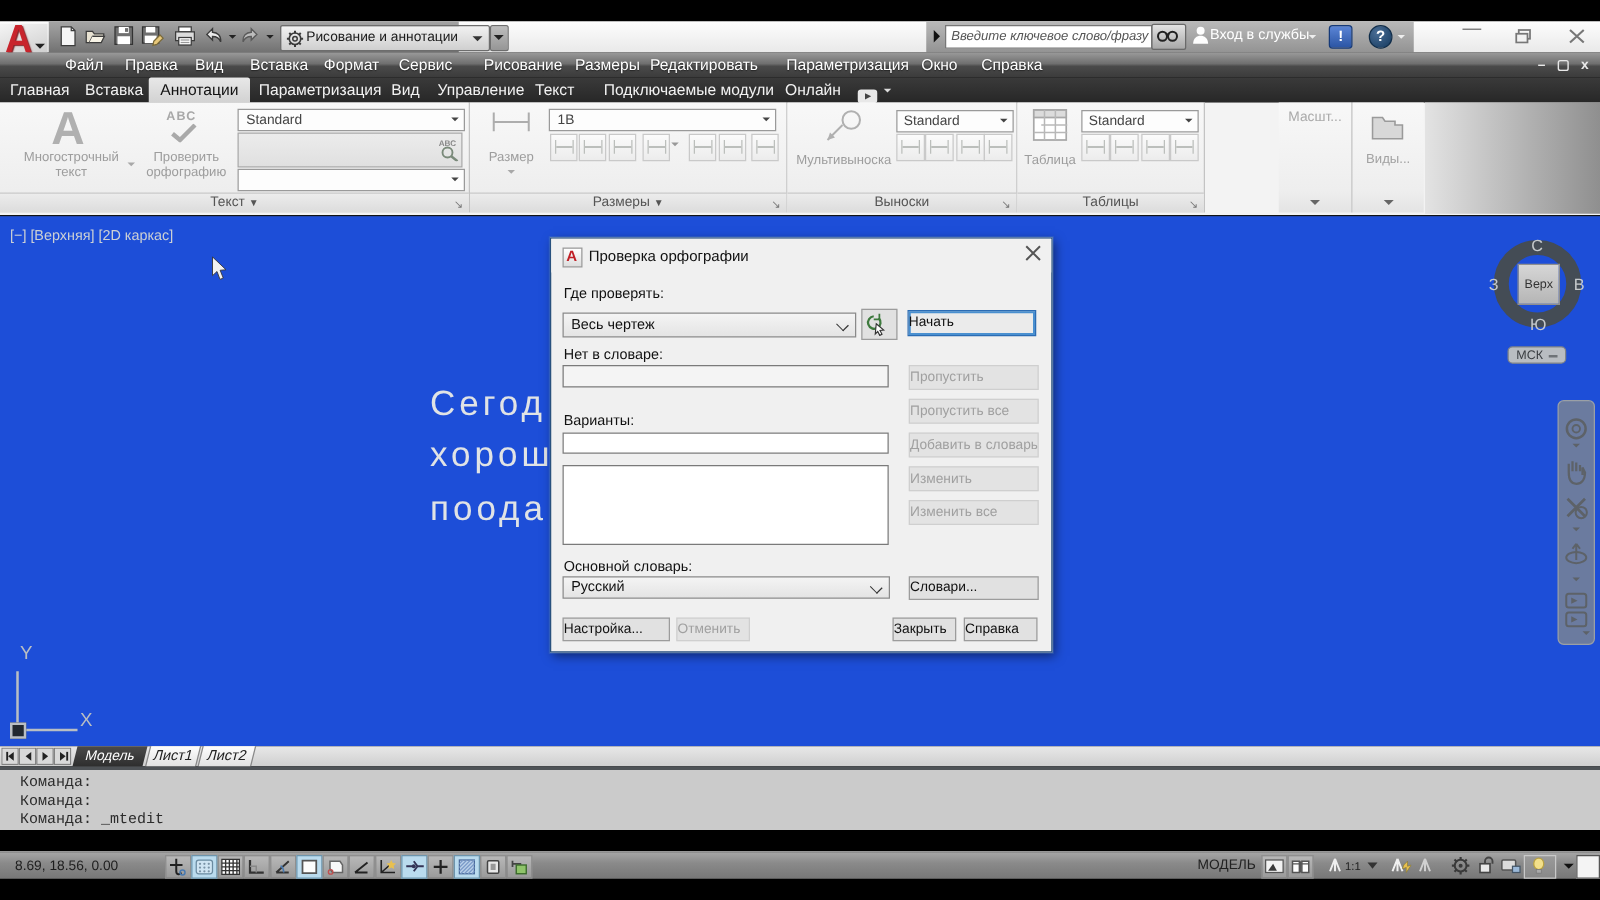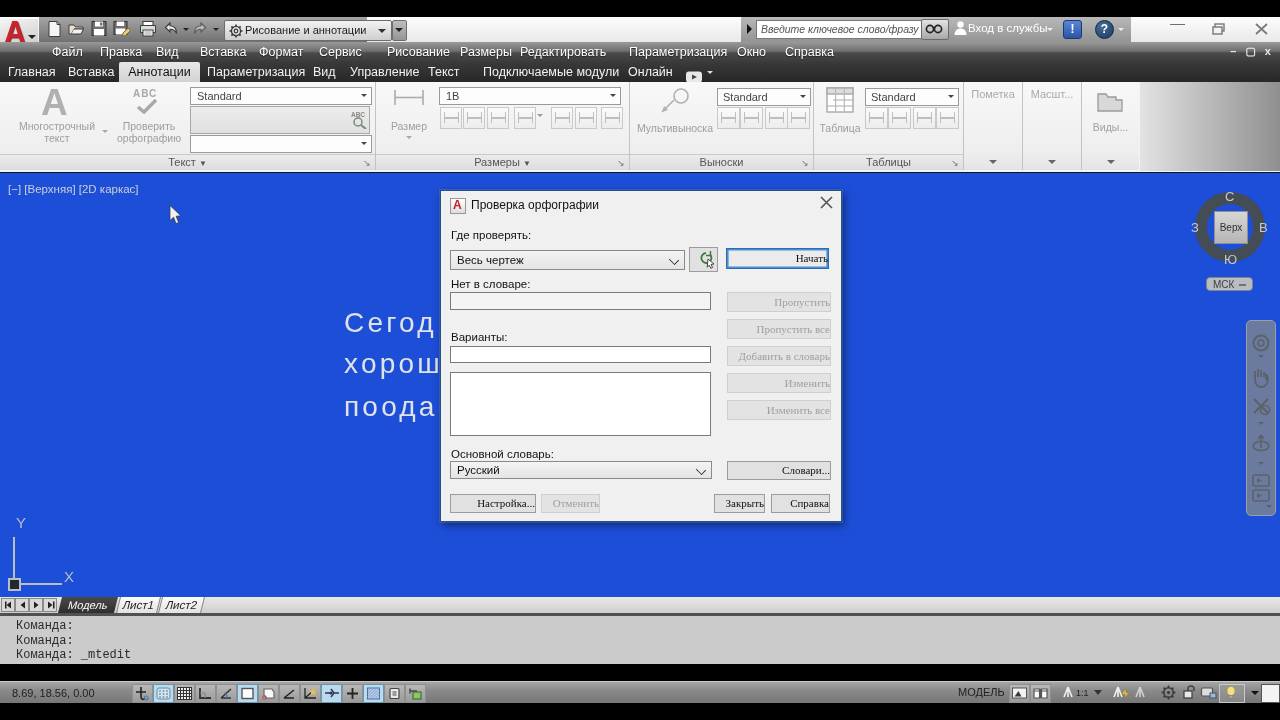--- a/index.html
+++ b/index.html
@@ -84,21 +84,21 @@
   #dlgtitle{position:absolute;left:0;top:0;width:100%;height:27px;background:#f0f0f0;}
   #dlgicon{position:absolute;left:9px;top:7px;width:14px;height:14px;background:linear-gradient(#fff,#ddd);border:1px solid #999;}
   #dlgicon span{position:absolute;left:2px;top:-1px;color:#c02026;font-weight:bold;font-size:12px;}
   #dlgtxt{position:absolute;left:30px;top:7px;font-size:12px;color:#111;}
   #dlgx{position:absolute;right:8px;top:5px;font-size:14px;color:#444;}
   .dl{position:absolute;font-size:11.5px;color:#111;}
   .dfield{position:absolute;left:9px;width:259px;background:#fff;border:1px solid #7a7a7a;}
   .dcombo{position:absolute;left:9px;background:linear-gradient(#f4f4f4,#e4e4e4);border:1px solid #8a8a8a;
           font-size:11.5px;color:#111;}
   .dcombo .cv{position:absolute;right:6px;top:5px;width:7px;height:7px;border-right:1.6px solid #333;border-bottom:1.6px solid #333;transform:rotate(45deg) scale(1,0.8);}
-  .dbtn{position:absolute;background:#e1e1e1;border:1px solid #9c9c9c;font-size:11px;color:#111;text-align:right;white-space:nowrap;overflow:hidden;font-family:Liberation Serif, serif;}
+  .dbtn{position:absolute;background:#e1e1e1;border:1px solid #9c9c9c;font-size:11px;color:#111;text-align:left;white-space:nowrap;overflow:hidden;}
   .dbtn.dis{background:#e3e3e3;border:1px solid #cfcfcf;color:#a0a0a0;}
   .rbtn{left:286px;width:102px;height:18px;line-height:18px;}
   
   #tabbar{position:absolute;left:0;top:597px;width:1280px;height:16px;background:linear-gradient(#e8e8e8,#cfcfcf);border-bottom:3px solid #4e5256;}
   .navgrp{position:absolute;left:1px;top:1px;}
   #mtab{position:absolute;left:60px;top:0px;width:56px;height:16px;background:linear-gradient(#4a4a4a,#2e2e2e);
         color:#fff;font-size:11px;text-align:center;line-height:16px;transform:skewX(-14deg);}
   .ltab{position:absolute;top:0;height:16px;font-size:11.5px;color:#222;line-height:16px;transform:skewX(-14deg);
         background:linear-gradient(#fdfdfd,#e2e2e2);border-left:1px solid #888;border-right:1px solid #888;text-align:center;}
   #cmdhist{position:absolute;left:0;top:616px;width:1280px;height:48px;background:#cbcbcb;
@@ -315,24 +315,20 @@
       <div class="blabel" style="left:2px;top:41px;width:48px;">Таблица</div>
       <div class="combo" style="left:51px;top:6px;width:92px;"><span style="padding-left:5px;">Standard</span><span class="ca"></span></div>
       <div class="sbtn" style="left:51px;top:25px;width:21px;"></div>
       <div class="sbtn" style="left:74px;top:25px;width:21px;"></div>
       <div class="sbtn" style="left:99px;top:25px;width:21px;"></div>
       <div class="sbtn" style="left:122px;top:25px;width:21px;"></div>
       <div class="plabel">Таблицы</div>
       <div class="launch">↘</div>
     </div>
 
-    <div class="panel" style="left:964px;width:58px;">
-      <div style="position:absolute;left:0;top:6px;width:100%;text-align:center;font-size:11px;color:#aaa;">Пометка</div>
-      <div style="position:absolute;left:25px;top:78px;width:0;height:0;border:4px solid transparent;border-top-color:#666;"></div>
-    </div>
     <div class="panel" style="left:1082px;width:57px;border-right:none;">
       <svg style="position:absolute;left:15px;top:8px;" width="26" height="22" viewBox="0 0 26 22">
           <path d="M1 21 V4 h8 l2 3 h8 v3 h6 v11 z" fill="#d8d8d8" stroke="#9a9a9a" stroke-width="1.3"></path>
         </svg>
       <div style="position:absolute;left:0;top:39px;width:100%;text-align:center;font-size:10.5px;color:#a2a2a2;">Виды...</div>
       <div style="position:absolute;left:25px;top:78px;width:0;height:0;border:4px solid transparent;border-top-color:#666;"></div>
     </div>
     <div class="panel" style="left:1023px;width:58px;">
       <div style="position:absolute;left:0;top:6px;width:100%;text-align:center;font-size:11px;color:#aaa;">Масшт...</div>
       <div style="position:absolute;left:25px;top:78px;width:0;height:0;border:4px solid transparent;border-top-color:#666;"></div>

